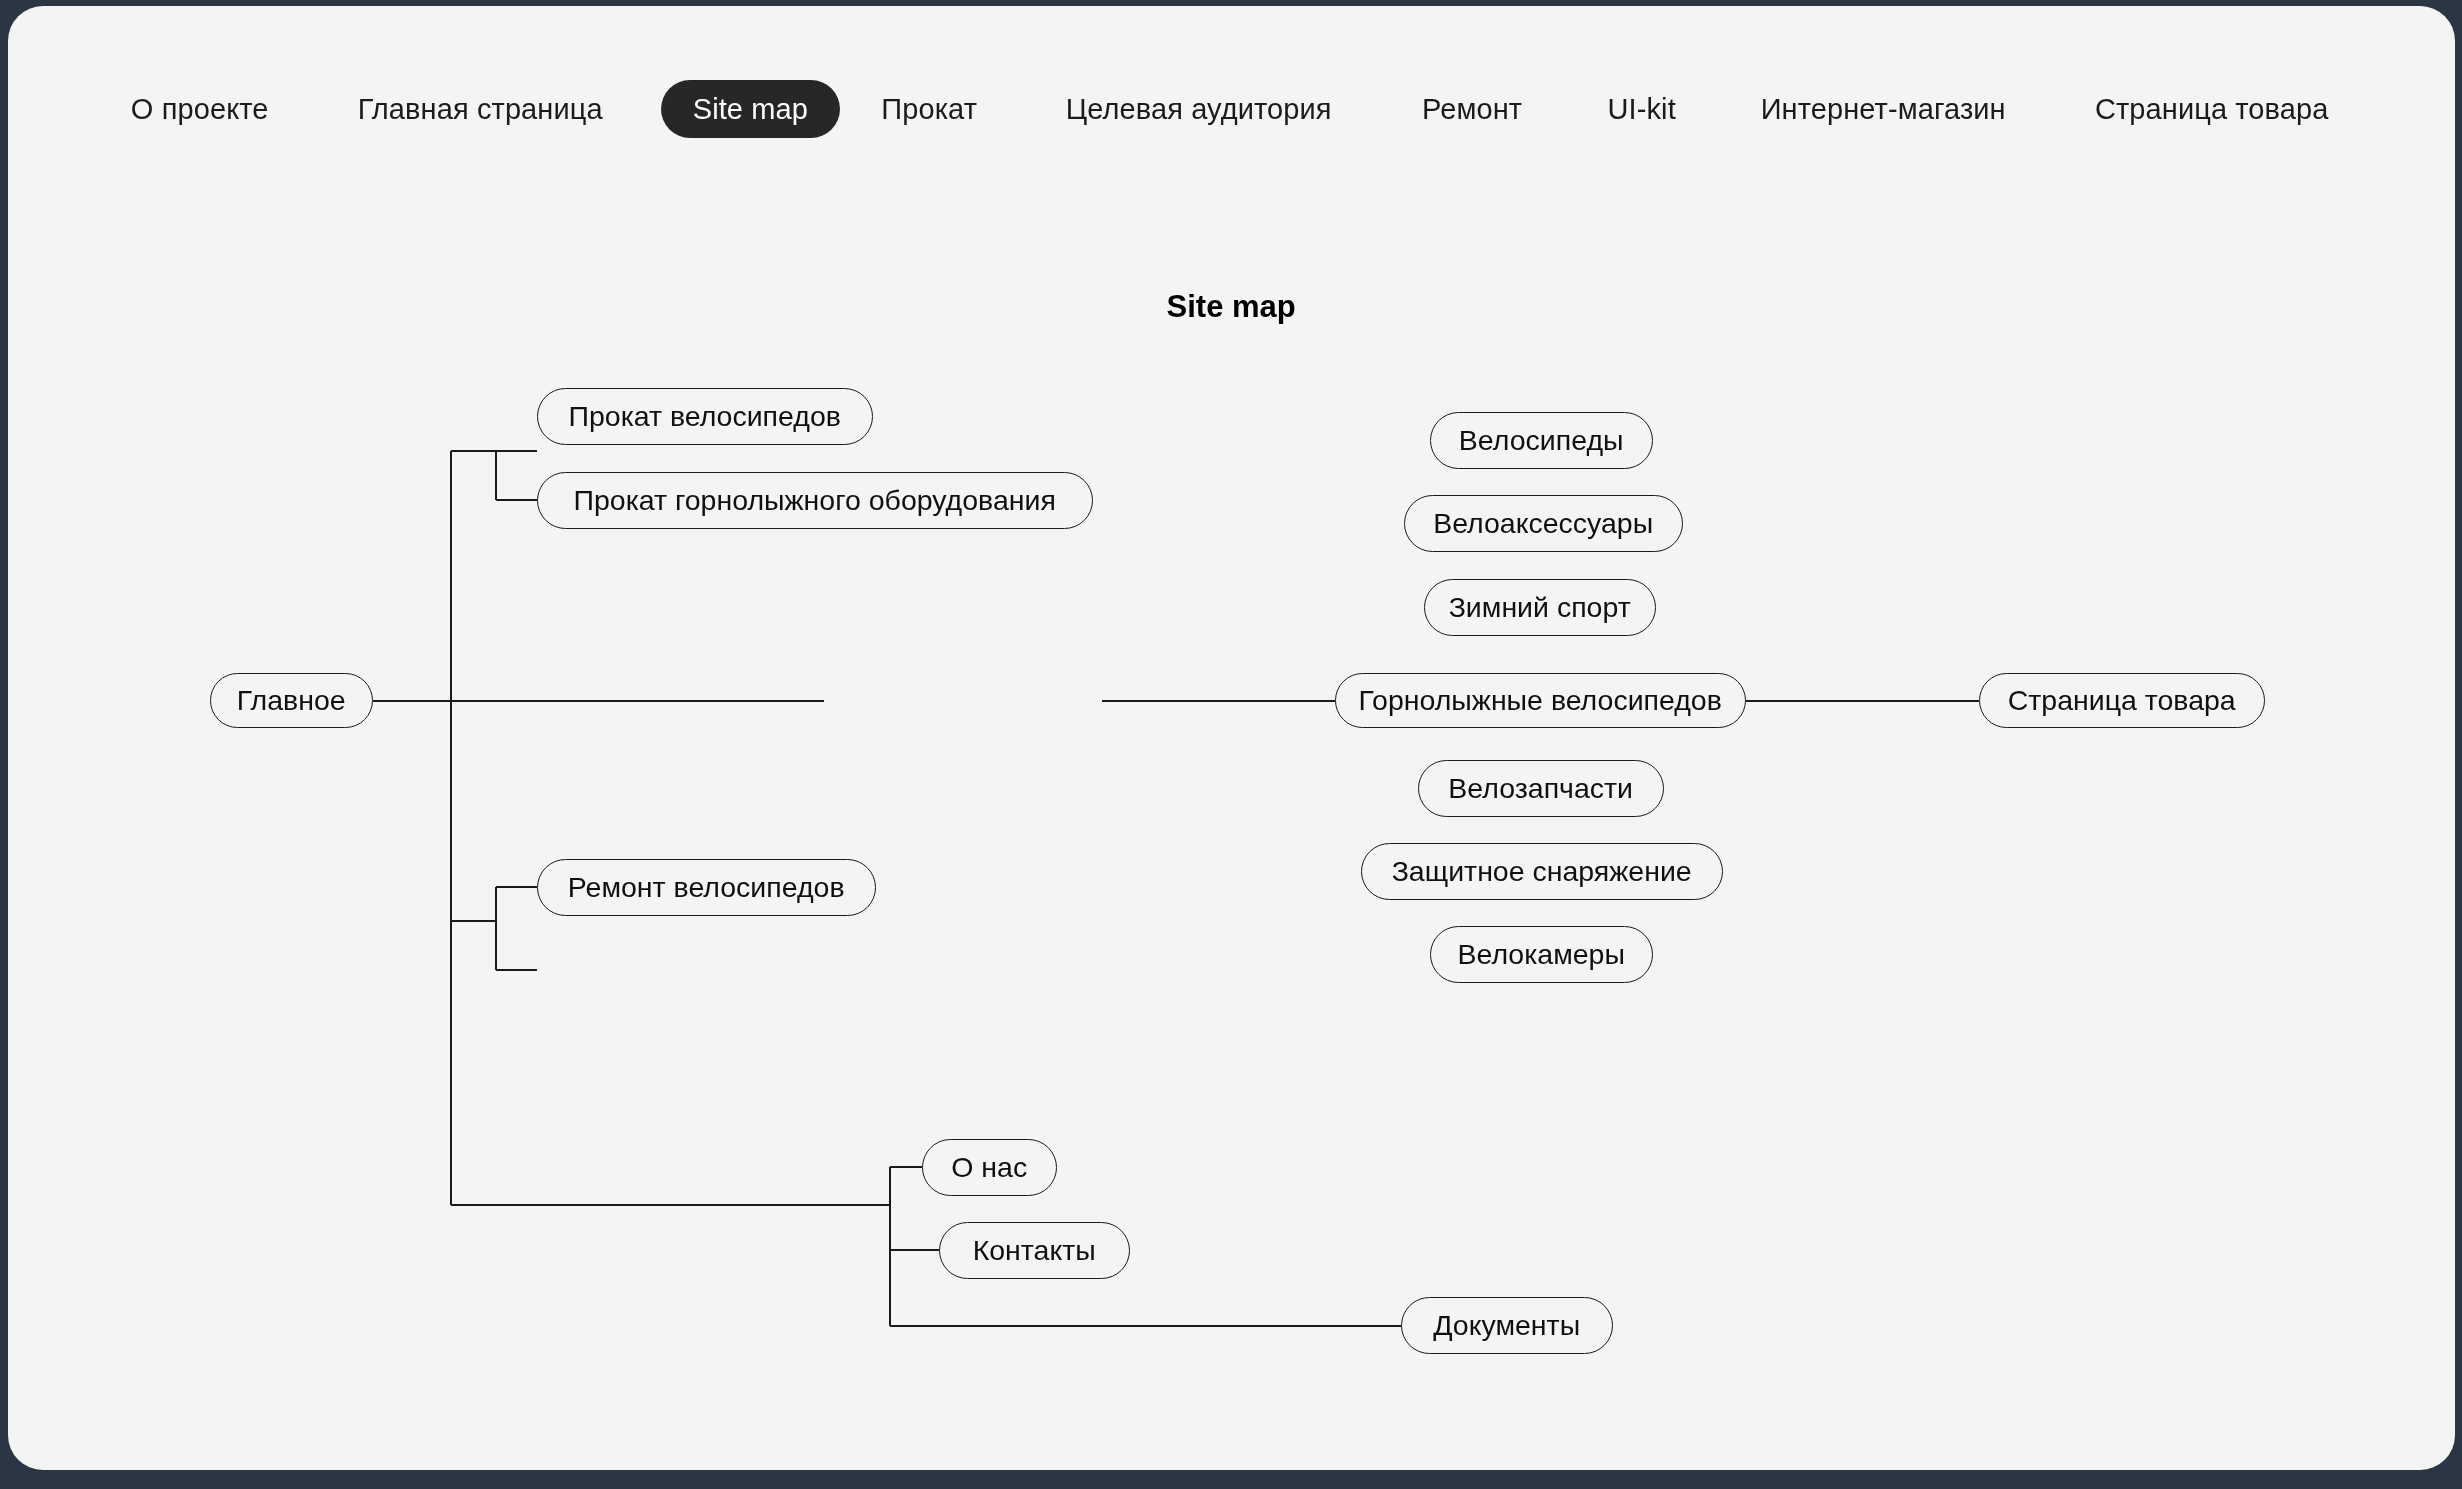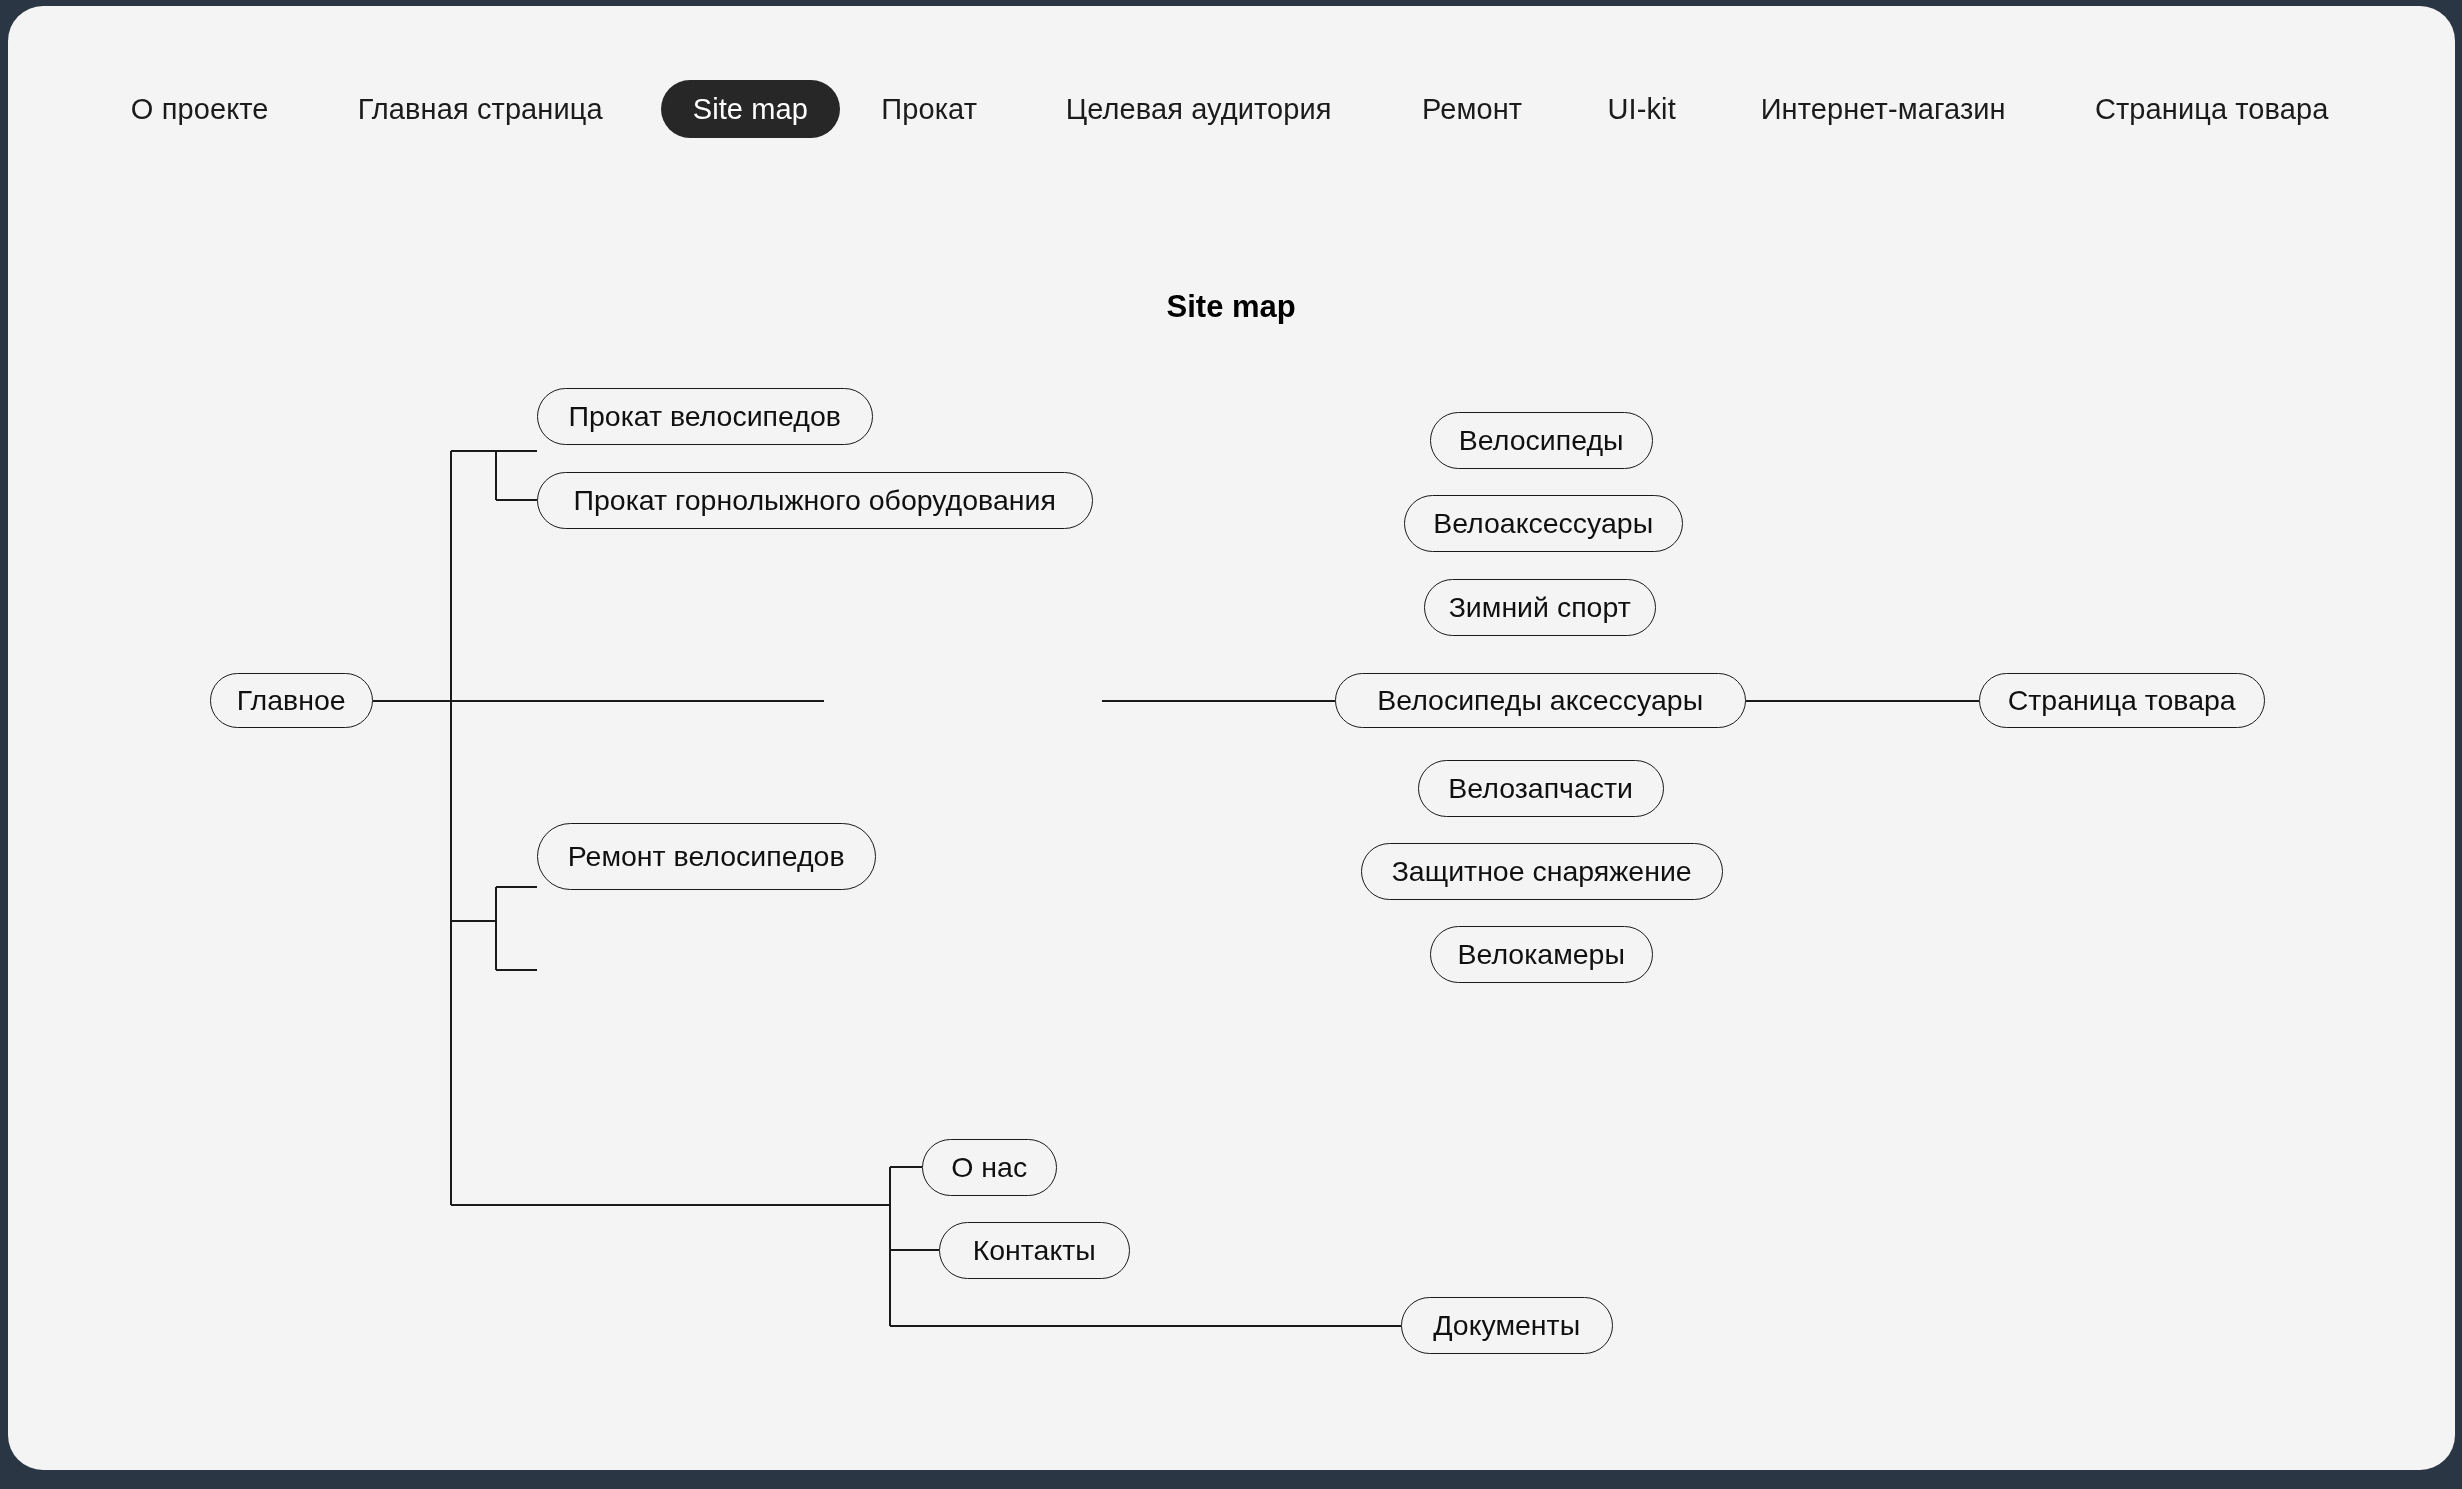--- a/index.html
+++ b/index.html
@@ -153,26 +153,26 @@
           <path d="M1146,1617 H1210"></path>
           <path d="M1146,1715 H1810"></path>
         </g>
       </svg>
     <div class="node" style="left: 202px; top: 667px; width: 163px; height: 55px;">Главное</div>
         <div class="node" style="left: 529px; top: 466px; width: 556px; height: 57px;">Прокат горнолыжного оборудования</div>
         <div class="node" style="left: 529px; top: 382px; width: 336px; height: 57px;">Прокат велосипедов</div>
         <div class="node" style="left: 1422px; top: 406px; width: 223px; height: 57px;">Велосипеды</div>
         <div class="node" style="left: 1396px; top: 489px; width: 279px; height: 57px;">Велоаксессуары</div>
         <div class="node" style="left: 1416px; top: 573px; width: 232px; height: 57px;">Зимний спорт</div>
-        <div class="node" style="left: 1327px; top: 667px; width: 411px; height: 55px;">Велосипеды аксессуары</div>
+        <div class="node" style="left: 1327px; top: 667px; width: 411px; height: 55px;">Горнолыжные велосипедов</div>
         <div class="node" style="left: 1410px; top: 754px; width: 246px; height: 57px;">Велозапчасти</div>
         <div class="node" style="left: 1353px; top: 837px; width: 362px; height: 57px;">Защитное снаряжение</div>
         <div class="node" style="left: 1422px; top: 920px; width: 223px; height: 57px;">Велокамеры</div>
         <div class="node" style="left: 1971px; top: 667px; width: 286px; height: 55px;">Страница товара</div>
-        <div class="node" style="left: 529px; top: 817px; width: 339px; height: 67px;">Ремонт велосипедов</div>
+        <div class="node" style="left: 529px; top: 853px; width: 339px; height: 57px;">Ремонт велосипедов</div>
         <div class="node" style="left: 914px; top: 1133px; width: 135px; height: 57px;">О нас</div>
         <div class="node" style="left: 931px; top: 1216px; width: 191px; height: 57px;">Контакты</div>
         <div class="node" style="left: 1393px; top: 1291px; width: 212px; height: 57px;">Документы</div>
       </div>
 
   </div>
 </div>
 
 
 </body></html>

